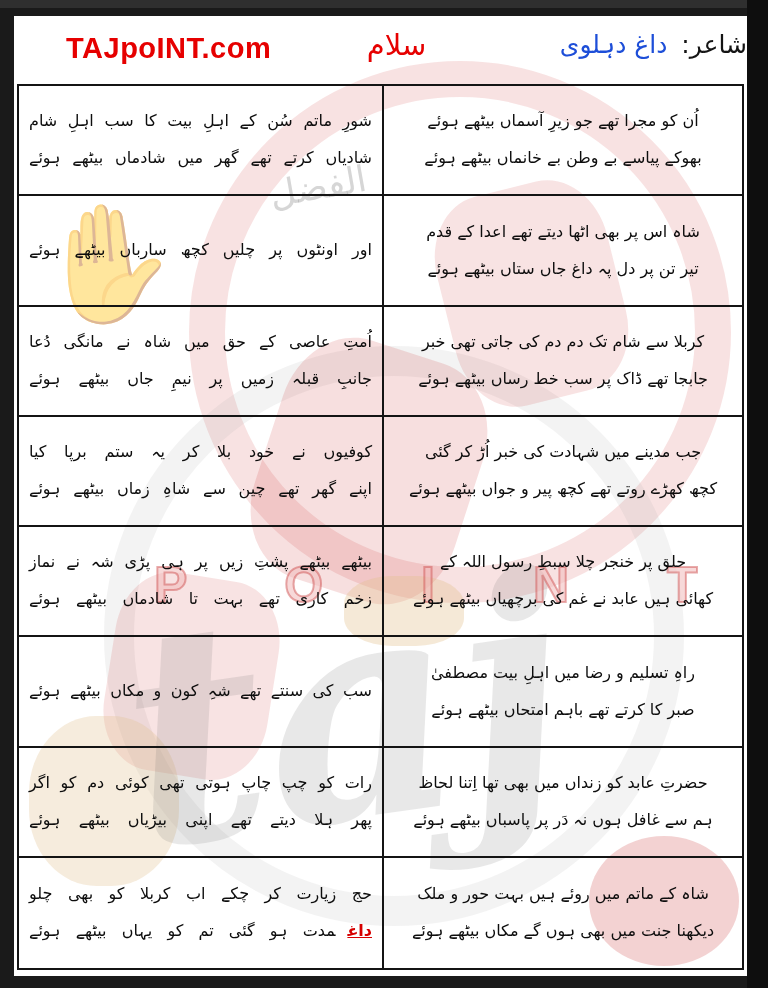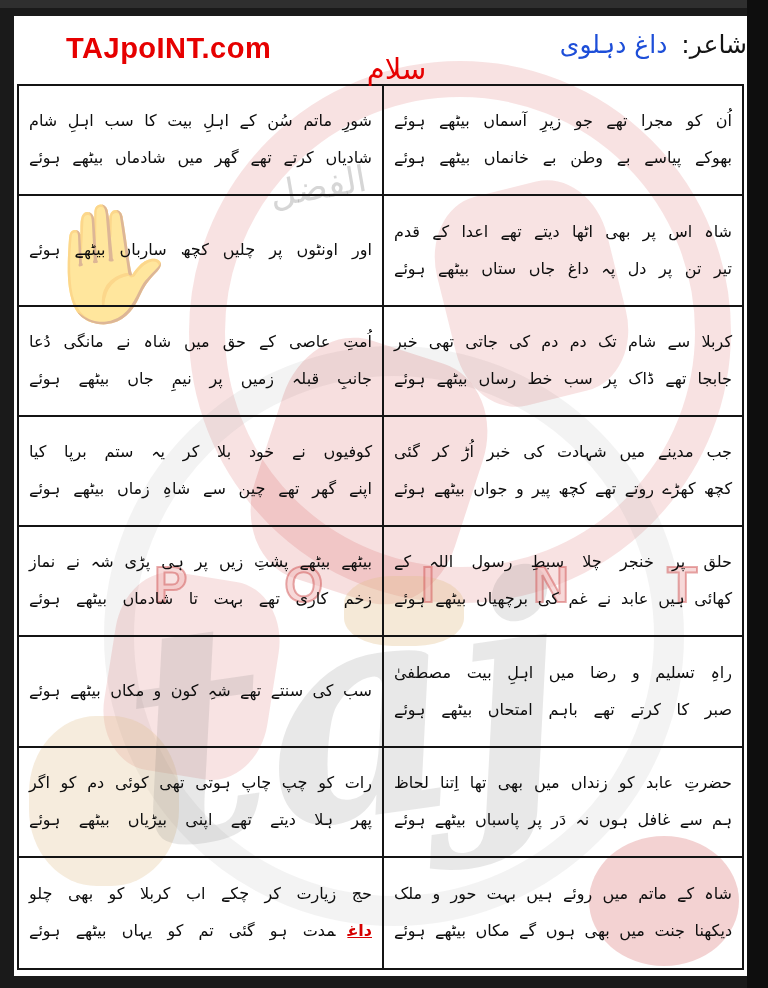--- a/index.html
+++ b/index.html
@@ -16,41 +16,41 @@
   }
   
   .header{position:absolute;left:16px;top:0;width:100%;height:60px;z-index:3;}
   .site{
     position:absolute;left:36px;top:16px;
     font-family:"Liberation Sans",sans-serif;font-weight:bold;font-size:29px;
     color:#e60000;letter-spacing:.5px;
   }
   .title{
     position:absolute;left:0;right:0;top:12px;text-align:center;
-    font-size:29px;color:#e60000;direction:rtl;margin-top:24px;
+    font-size:29px;color:#e60000;direction:rtl;
   }
   .poet{
     position:absolute;right:16px;top:14px;font-size:25px;direction:rtl;
     white-space:nowrap;
   }
   .poet .plabel{color:#141414;text-align:center;}
   .poet .pname{color:#1d4ed8;margin-inline-start:6px;}
   
   .vtable{
     position:absolute;left:3px;right:3px;top:68px;bottom:6px;
     border:2px solid #141414;display:grid;grid-template-rows:repeat(8,1fr);
     direction:rtl;z-index:2;background:transparent;
   }
   .vrow{display:grid;grid-template-columns:360px 1fr;border-bottom:2px solid #141414;min-height:0;}
   .vrow:last-child{border-bottom:none;}
   .cell{
     padding:14px 10px;display:flex;flex-direction:column;justify-content:space-evenly;
     direction:rtl;overflow:hidden;min-height:0;
   }
-  .cell.c-right{border-inline-end:2px solid #141414;}
+  .cell.c-right{border-inline-end:2px solid #141414;align-items:center;}
   .line{
     font-size:16px;line-height:1.9;color:#0d0d0d;
     text-align:justify;text-align-last:justify;
     font-family:"DejaVu Sans",sans-serif;
   }
   .takhallus{color:#d60000;font-weight:bold;margin-inline-end:12px;text-decoration:underline;}
   
   .wm{position:absolute;inset:0;z-index:1;pointer-events:none;overflow:hidden;}
   .wm-ring{
     position:absolute;left:175px;top:45px;width:470px;height:470px;border-radius:50%;

